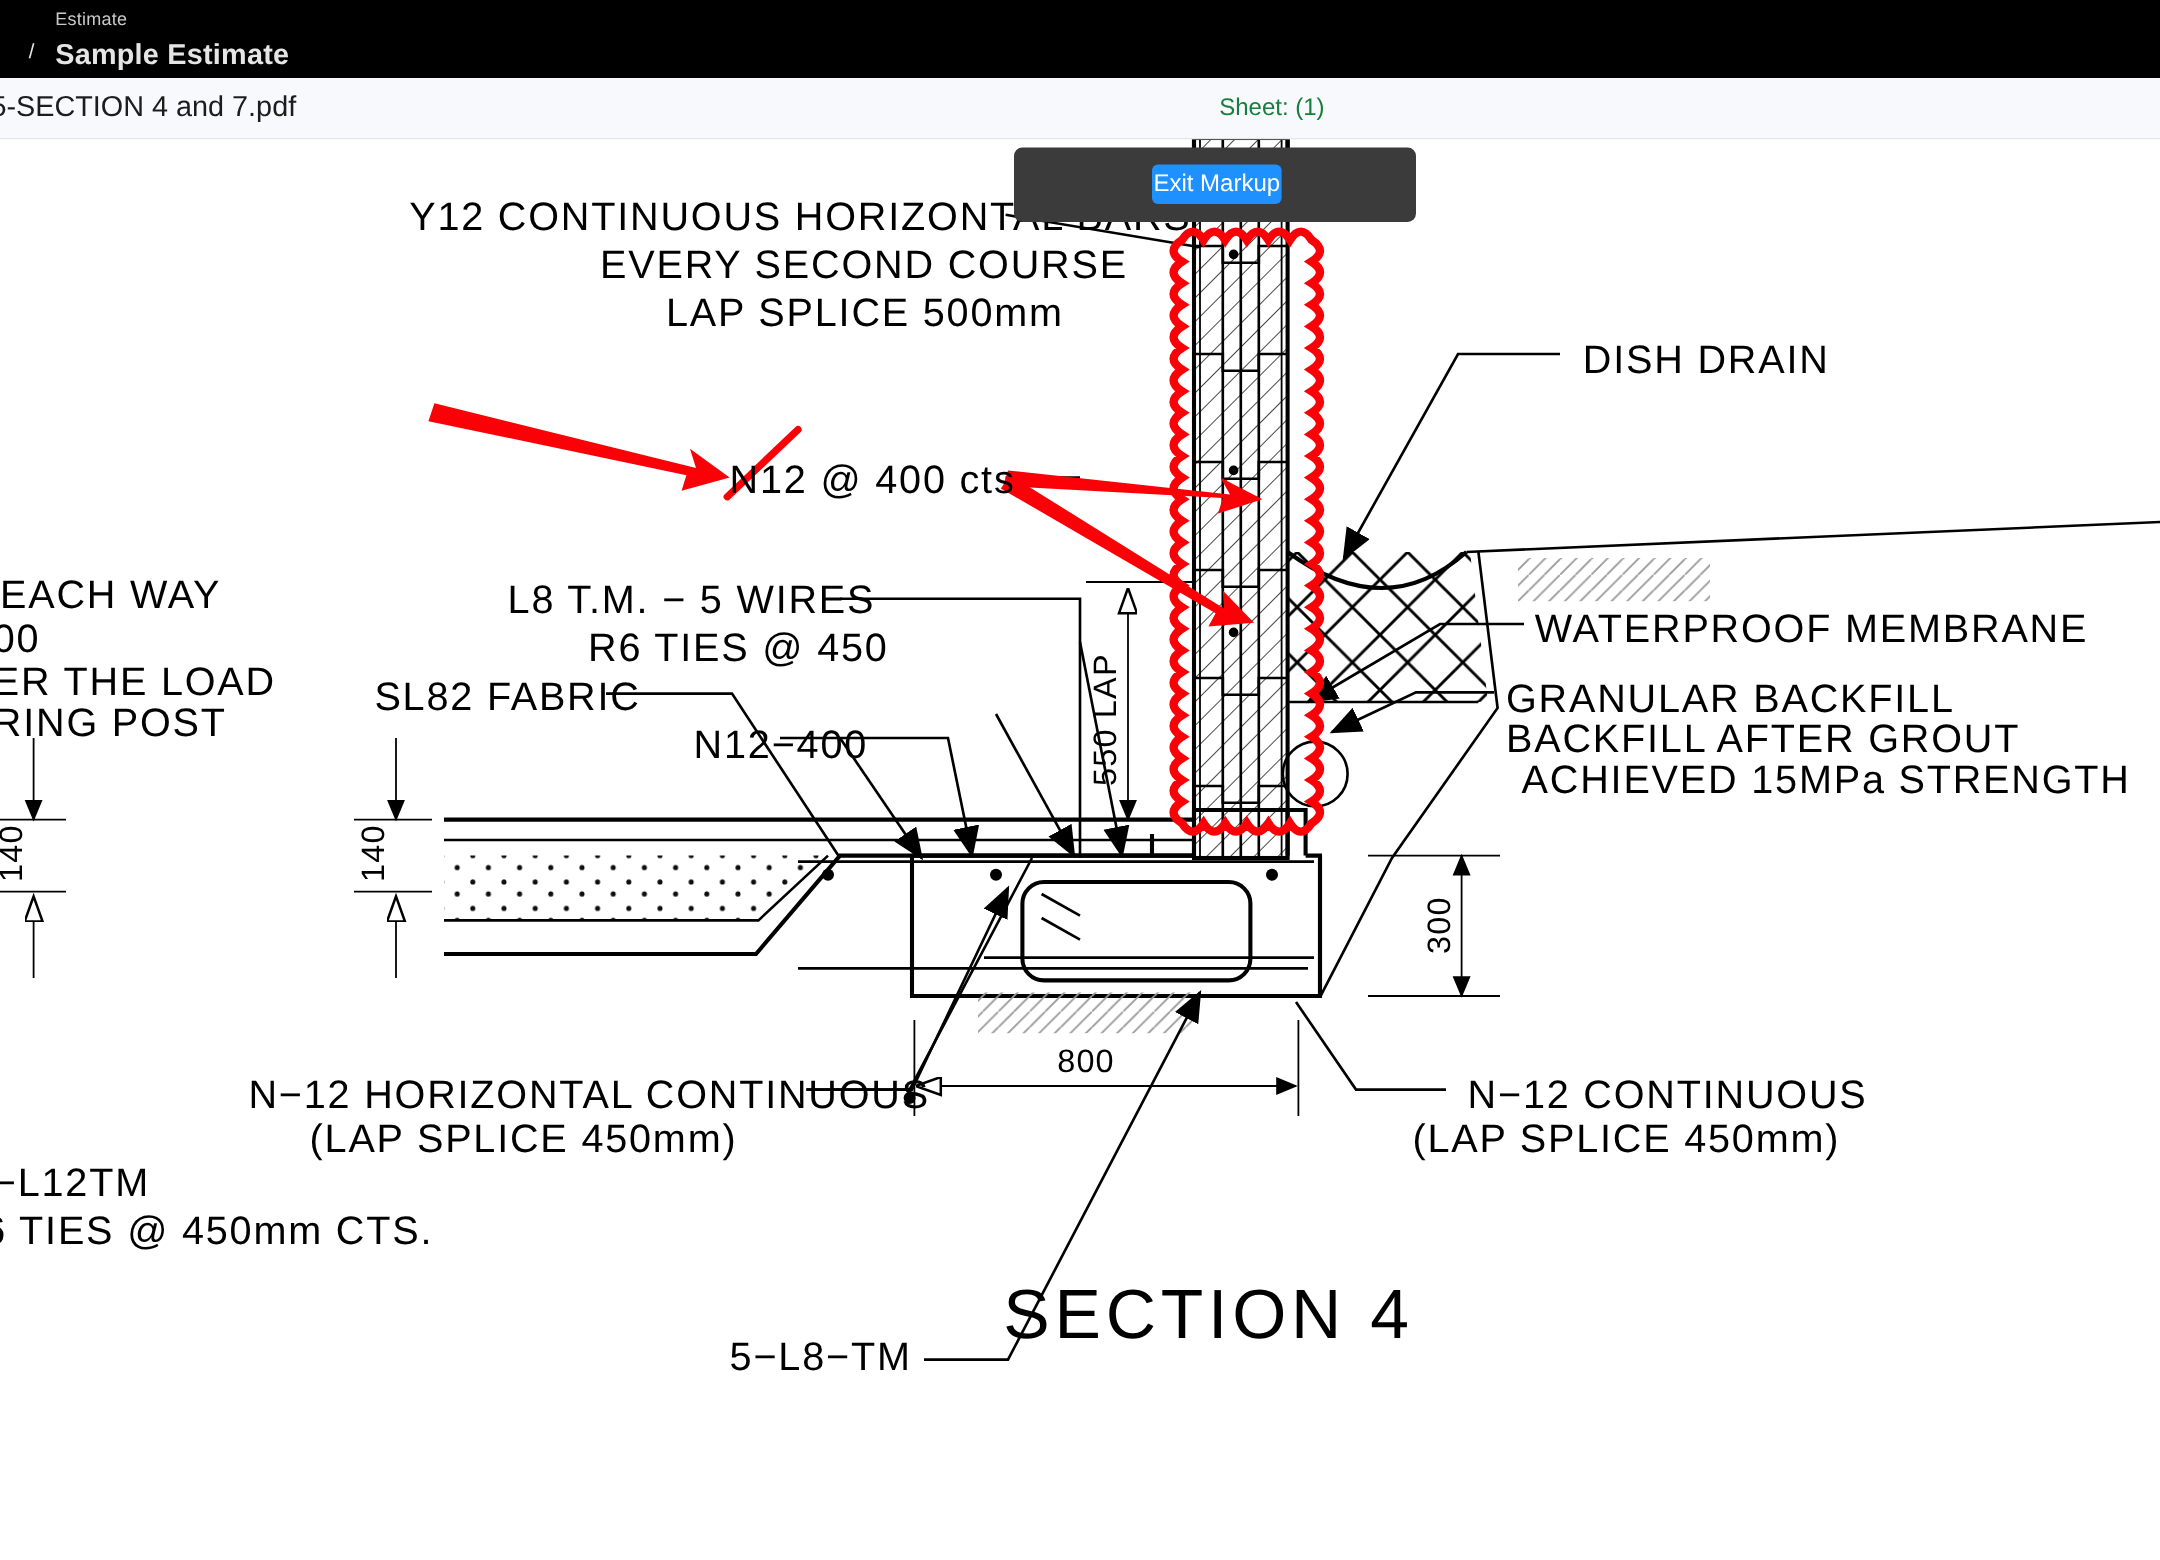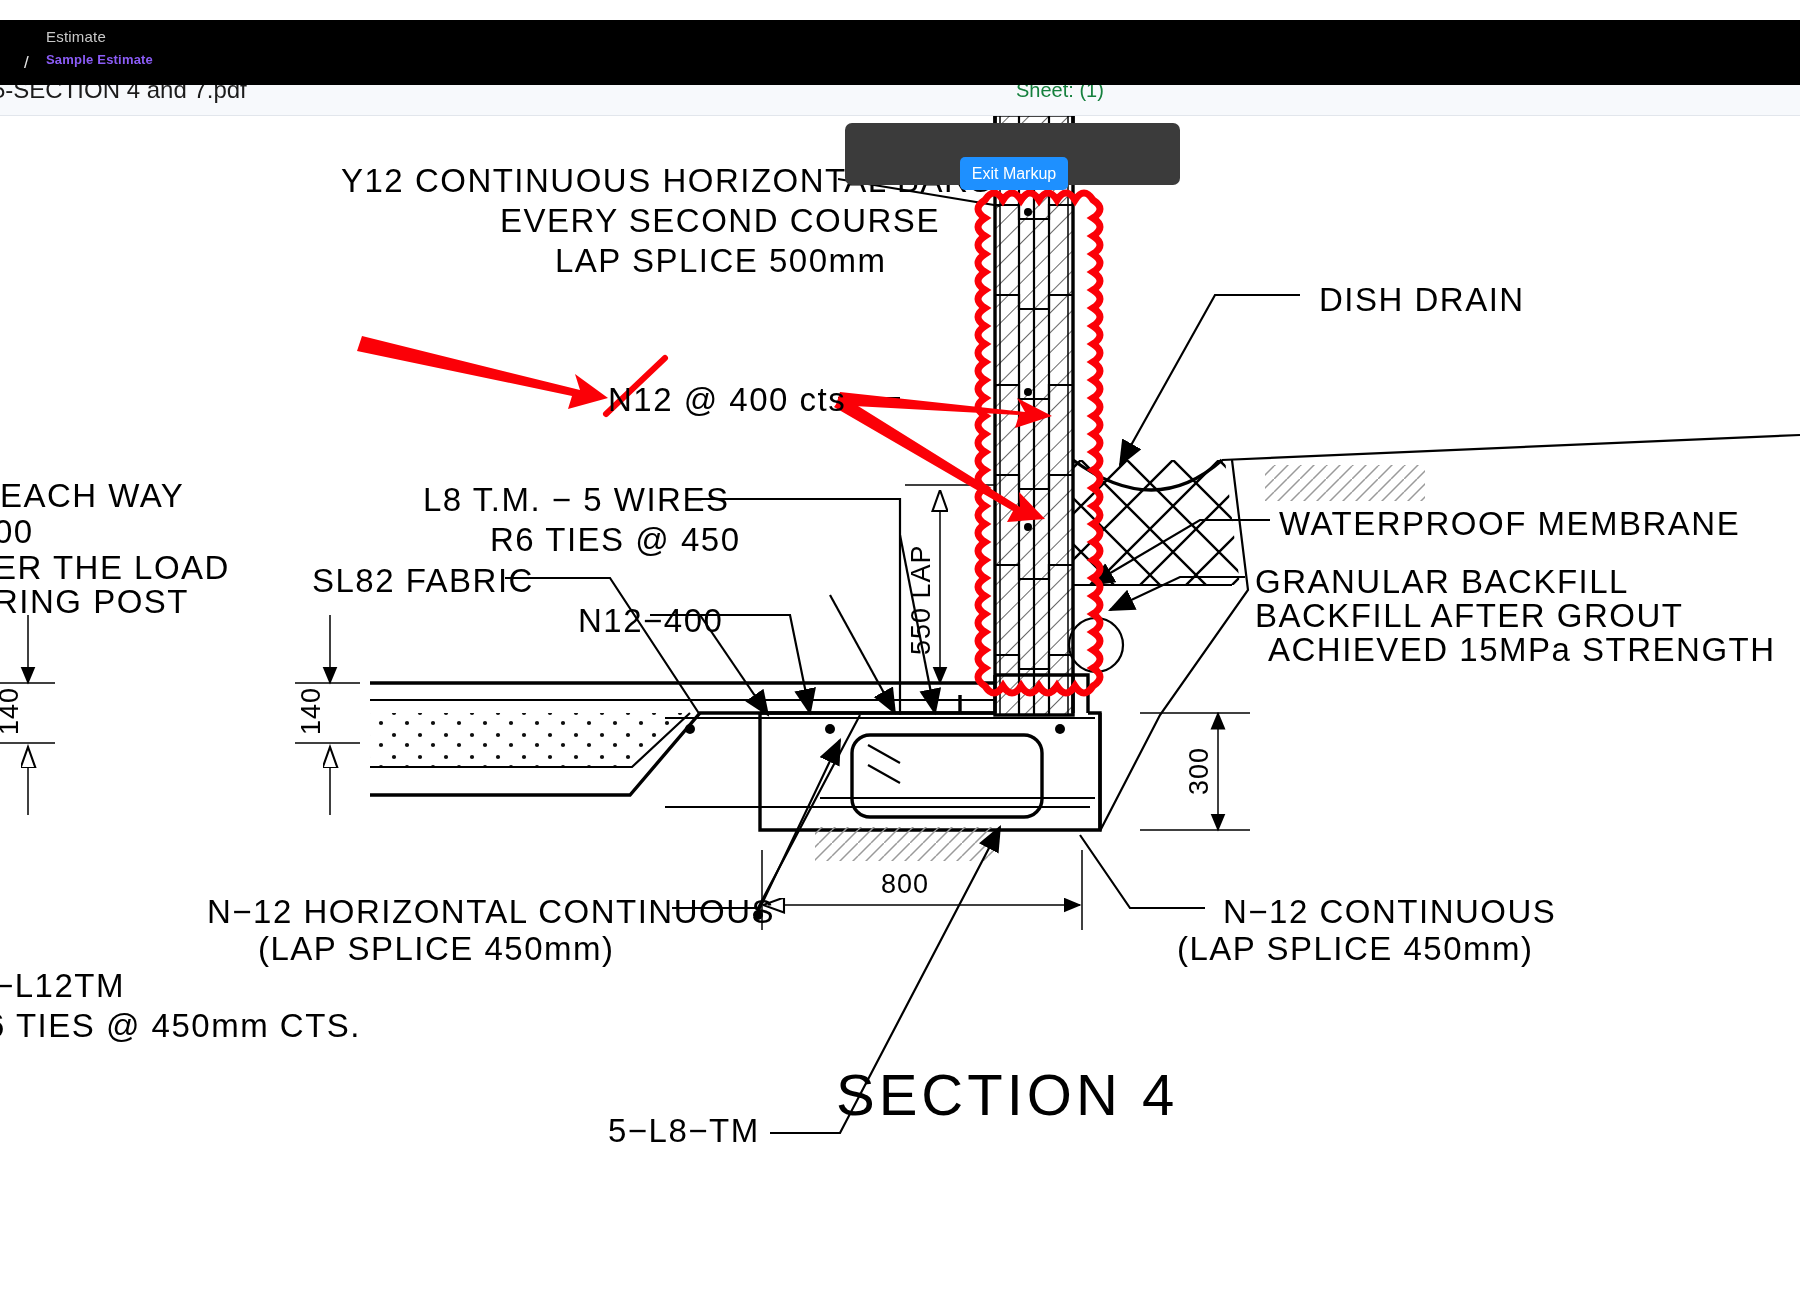--- a/index.html
+++ b/index.html
@@ -8,33 +8,32 @@
     background:#ffffff;
     font-family:"Liberation Sans", sans-serif;
     position:relative;
   }
 
   
   .appbar{
     position:absolute;left:0;top:0;width:1800px;height:65px;
     background:#000000;
     z-index:40;
-    margin-top:20px;
   }
   .appbar .crumb-top{
     position:absolute;left:46px;top:8px;
     font-size:15px;color:#c9c9c9;letter-spacing:.2px;
   }
   .appbar .crumb-slash{
     position:absolute;left:24px;top:33px;
     font-size:17px;color:#e8e8e8;
   }
   .appbar .crumb-main{
     position:absolute;left:46px;top:32px;
-    font-size:13px;color:#8b5cf6;font-weight:bold;letter-spacing:.2px;
+    font-size:24px;color:#e5e5e5;font-weight:bold;letter-spacing:.2px;
   }
 
   
   .docbar{
     position:absolute;left:0;top:65px;width:1800px;height:50px;
     background:#f7f9fc;border-bottom:1px solid #e2e6ec;
     z-index:39;
   }
   .docbar .fname{
     position:absolute;left:-8px;top:11px;
@@ -46,22 +45,22 @@
   }
 
   
   .markup-toolbar{
     position:absolute;left:845px;top:123px;width:335px;height:62px;
     background:#3b3b3b;border-radius:7px;z-index:38;
   }
   .exit-markup-btn{
     position:absolute;left:115px;top:14px;width:108px;height:33px;
     background:#1e90ff;border:none;border-radius:5px;
-    color:#ffffff;font-size:16px;font-family:"Liberation Sans",sans-serif;
-    cursor:pointer;line-height:33px;text-align:center;padding:0;margin-top:20px;
+    color:#ffffff;font-size:20px;font-family:"Liberation Sans",sans-serif;
+    cursor:pointer;line-height:33px;text-align:center;padding:0;
   }
 
   
   .canvas{
     position:absolute;left:0;top:115px;width:1800px;height:1185px;
     background:#ffffff;overflow:hidden;
   }
   .canvas svg{position:absolute;left:0;top:0;}
 
   .cad{

